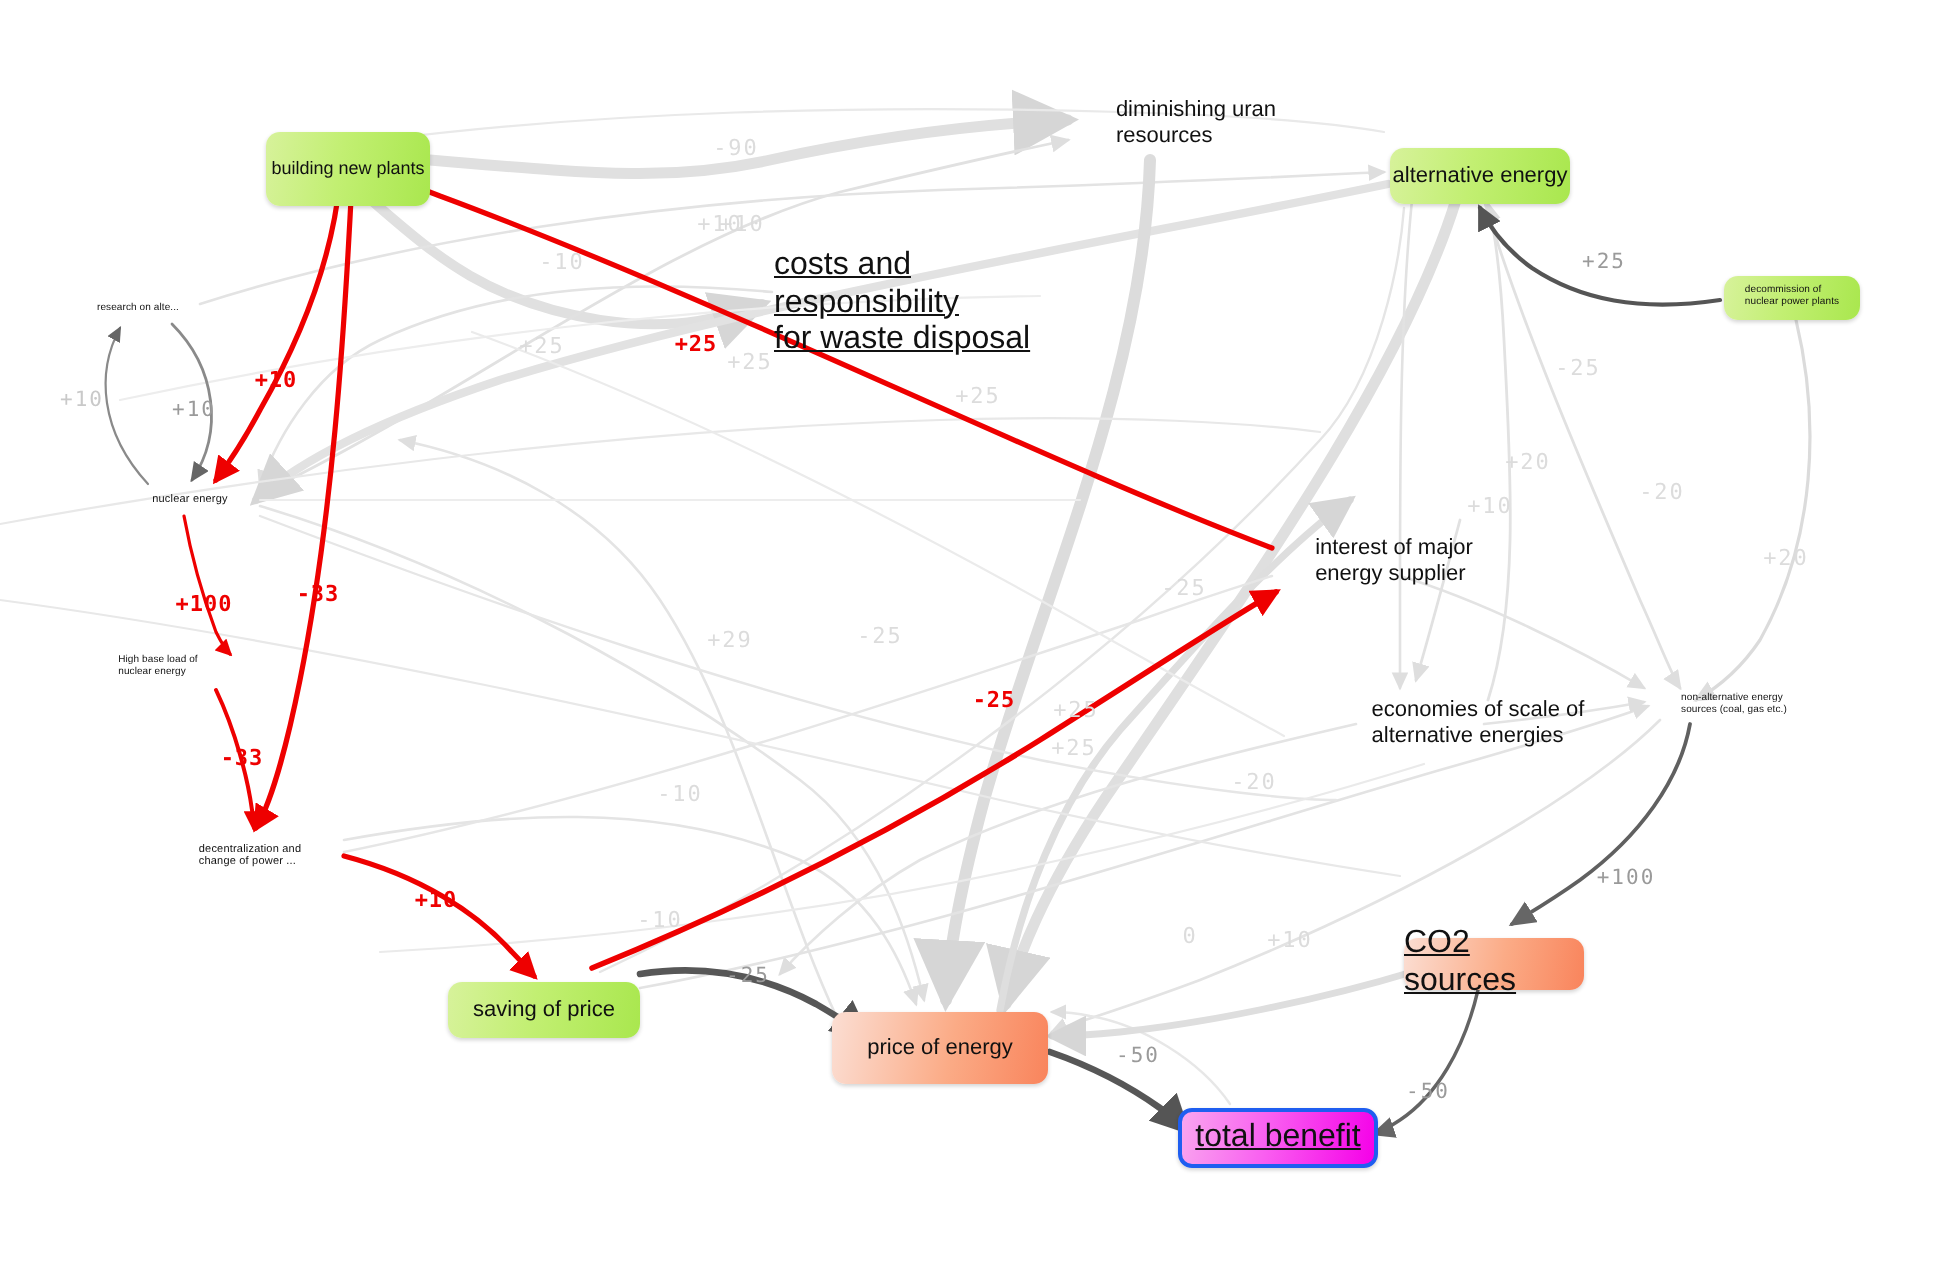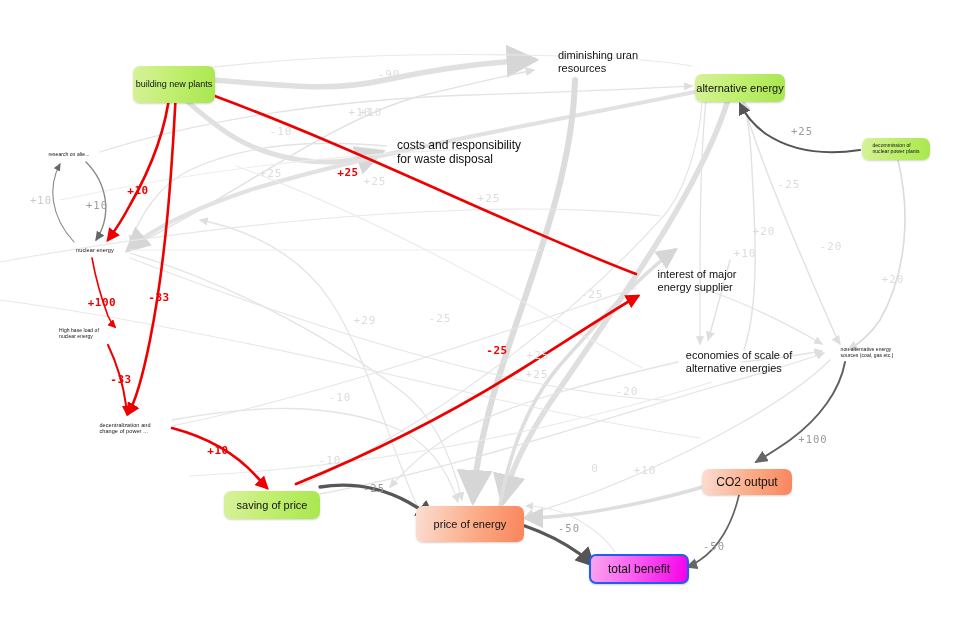--- a/index.html
+++ b/index.html
@@ -25,21 +25,21 @@
     box-shadow:0 1px 2px rgba(0,0,0,.18);
   }
   .node.plain{background:transparent;}
 
   .fill-green{background:linear-gradient(100deg,#d7f29b 0%,#c2ef72 45%,#a9e74e 100%);}
   .fill-orange{background:linear-gradient(100deg,#fbded3 0%,#fbab86 55%,#f9845c 100%);}
   .fill-magenta{background:linear-gradient(100deg,#f9a6ef 0%,#f95ef0 45%,#f500e8 100%);
                 border:2px solid #1f5ef0;}
 
   .t-11{font-size:11px;}
-  .t-10{font-size:12px;}
+  .t-10{font-size:16px;text-decoration:underline;}
   .t-9 {font-size:9px;}
   .t-55{font-size:5.5px;letter-spacing:.1px;}
   .t-5 {font-size:5px;letter-spacing:.05px;}
 
   
   .wt{
     position:absolute;z-index:4;white-space:nowrap;
     font-family:"DejaVu Sans Mono","Liberation Mono",monospace;
     transform:translate(-50%,-50%);
     pointer-events:none;
@@ -187,21 +187,21 @@
     <span class="wt wt-red" style="left:497px;top:350px;">-25</span>
 
     <span class="wt wt-grey-d" style="left:97px;top:205px;">+10</span>
     <span class="wt wt-grey-m" style="left:41px;top:200px;">+10</span>
     <span class="wt wt-grey-d" style="left:802px;top:131px;">+25</span>
     <span class="wt wt-grey-d" style="left:374px;top:488px;">-25</span>
     <span class="wt wt-grey-d" style="left:569px;top:528px;">-50</span>
     <span class="wt wt-grey-d" style="left:714px;top:546px;">-50</span>
     <span class="wt wt-grey-d" style="left:813px;top:439px;">+100</span>
 
-    <span class="wt wt-grey-l" style="left:368px;top:74px;margin-left:21px;">-90</span>
+    <span class="wt wt-grey-l" style="left:368px;top:74px;">-90</span>
     <span class="wt wt-grey-l" style="left:371px;top:112px;">+10</span>
     <span class="wt wt-grey-l" style="left:271px;top:173px;">+25</span>
     <span class="wt wt-grey-l" style="left:281px;top:131px;">-10</span>
     <span class="wt wt-grey-l" style="left:789px;top:184px;">-25</span>
     <span class="wt wt-grey-l" style="left:489px;top:198px;">+25</span>
     <span class="wt wt-grey-l" style="left:764px;top:231px;">+20</span>
     <span class="wt wt-grey-l" style="left:745px;top:253px;">+10</span>
     <span class="wt wt-grey-l" style="left:831px;top:246px;">-20</span>
     <span class="wt wt-grey-l" style="left:893px;top:279px;">+20</span>
     <span class="wt wt-grey-l" style="left:365px;top:320px;">+29</span>
@@ -231,21 +231,21 @@
 
     <div class="node plain t-55" style="left:78px;top:418px;width:94px;height:20px;">decentralization and
 change of power ...</div>
 
     <div class="node boxed fill-green t-11" style="left:224px;top:491px;width:96px;height:28px;">saving of price</div>
 
     <div class="node boxed fill-orange t-11" style="left:416px;top:506px;width:108px;height:36px;">price of energy</div>
 
     <div class="node boxed fill-magenta t-10" style="left:589px;top:554px;width:100px;height:30px;">total benefit</div>
 
-    <div class="node boxed fill-orange t-10" style="left:702px;top:469px;width:90px;height:26px;">CO2 output</div>
+    <div class="node boxed fill-orange t-10" style="left:702px;top:469px;width:90px;height:26px;">CO2 sources</div>
 
     <div class="node plain t-11" style="left:540px;top:47px;width:116px;height:30px;">diminishing uran
 resources</div>
 
     <div class="node plain t-10" style="left:387px;top:138px;width:144px;height:28px;">costs and responsibility
 for waste disposal</div>
 
     <div class="node boxed fill-green t-11" style="left:695px;top:74px;width:90px;height:28px;">alternative energy</div>
 
     <div class="node boxed fill-green t-5" style="left:862px;top:138px;width:68px;height:22px;">decommission of

